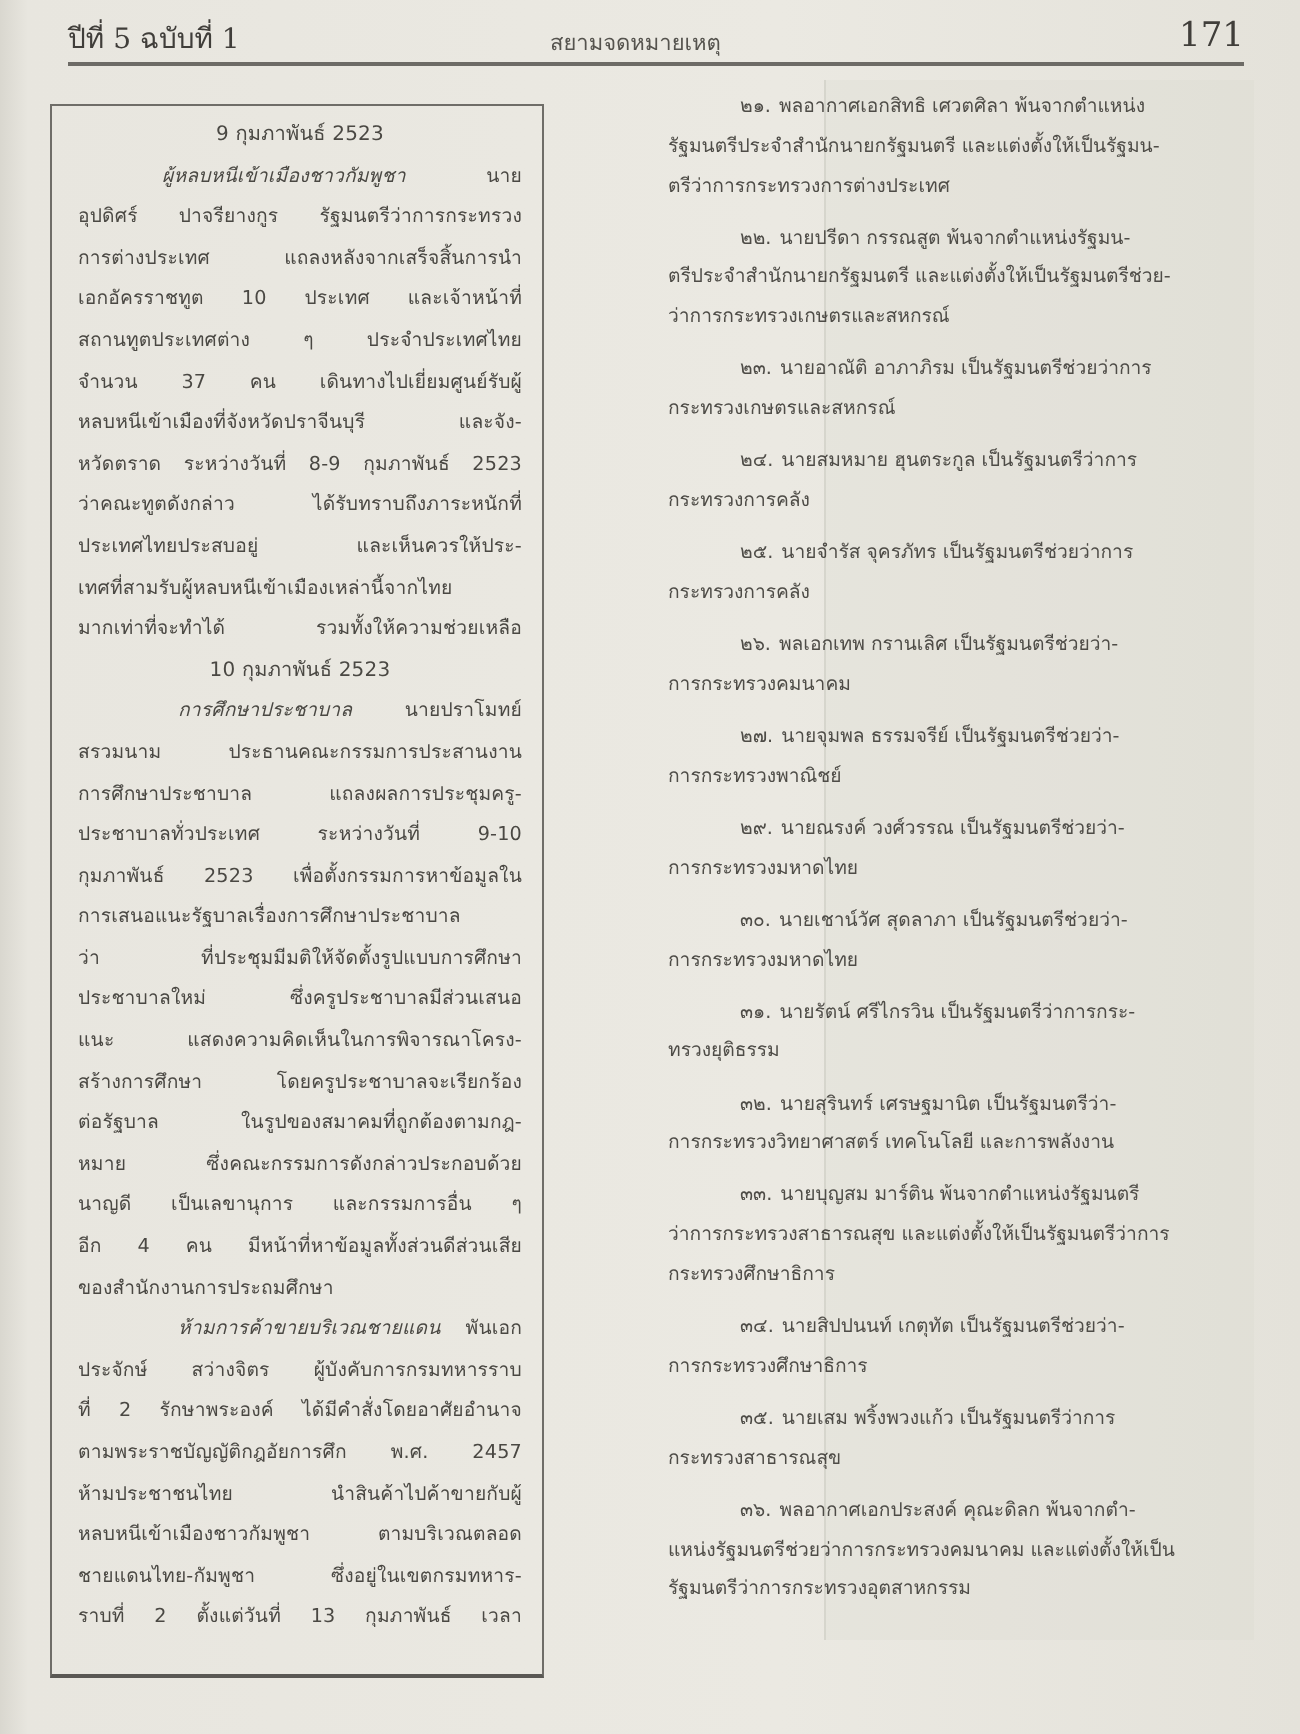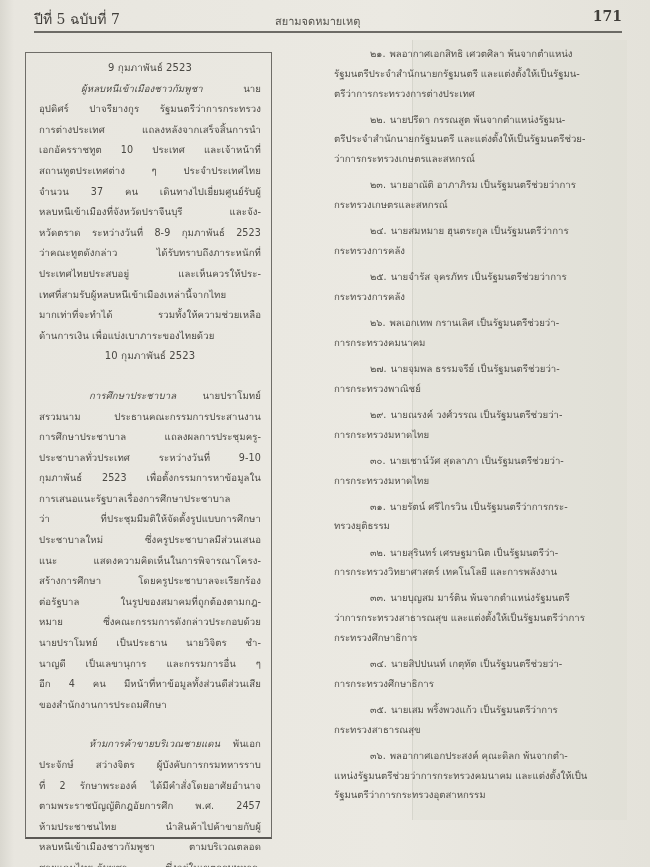--- a/index.html
+++ b/index.html
@@ -12,39 +12,39 @@
     }
     .page {
       position: absolute; left: 0; top: 0; width: 650px; height: 867px;
       background: linear-gradient(90deg, #d9d7cf 0px, #e8e6df 14px, #ebe9e2 60%, #e4e2da 100%);
     }
     .running-head {
       position: absolute; left: 32px; top: 6px; width: 590px; height: 24px;
     }
     .rh-left { position: absolute; left: 2px; top: 2px; font-size: 14px; color: #403e3a; }
     .rh-center { position: absolute; left: 243px; top: 6px; font-size: 11px; font-family: Liberation Serif, serif; color: #55534e; }
-    .rh-right { position: absolute; right: 0px; top: 2px; font-size: 14px; color: #403e3a; font-weight: bold; }
+    .rh-right { position: absolute; right: 0px; top: 2px; font-size: 17px; color: #403e3a; }
     .head-rule {
       position: absolute; left: 34px; top: 31px; width: 588px; height: 0;
       border-top: 2px solid #6d6b66;
     }
     .boxed-col {
       position: absolute; left: 25px; top: 52px; width: 247px; height: 787px;
       border: 1.5px solid #6f6d68; border-bottom: 2px solid #5a5854;
       box-sizing: border-box;
       padding: 5px 10px 0 13px;
       font-family: "DejaVu Sans", sans-serif;
       font-size: 9.6px; line-height: 20.6px; color: #4a4843;
       letter-spacing: 0.1px;
     }
     .boxed-col .date { text-align: center; font-size: 10px; }
     .boxed-col .ln { display: block; white-space: nowrap; text-align: justify; text-align-last: justify; }
     .boxed-col .ln.last { text-align-last: left; }
     .boxed-col .it { font-style: italic; }
-    .boxed-col .ind { padding-left: 50px; margin-top: 19px; }
+    .boxed-col .ind { padding-left: 50px; }
     .right-col {
       position: absolute; left: 334px; top: 44px; width: 292px;
       font-family: "DejaVu Sans", sans-serif;
       font-size: 9.6px; color: #4e4c47;
     }
     .item { margin-bottom: 6.3px; }
     .item .ln { display: block; white-space: nowrap; line-height: 19.8px; }
     .item .first { padding-left: 36px; }
     .item .num { margin-right: 4px; }
     .shadow-block {
@@ -53,55 +53,53 @@
       border-left: 1px solid rgba(180,178,170,0.3);
     }
   </style>
 </head>
 <body>
 
 <div class="page">
   <div class="shadow-block"></div>
 
   <div class="running-head">
-    <span class="rh-left">ปีที่ 5 ฉบับที่ 7</span>
+    <span class="rh-left">ปีที่ 5 ฉบับที่ 1</span>
     <span class="rh-center">สยามจดหมายเหตุ</span>
     <span class="rh-right">171</span>
   </div>
   <div class="head-rule"></div>
 
   <div class="boxed-col" id="left-col">
       <div class="date">9 กุมภาพันธ์ 2523</div>
       <span class="ln" style="padding-left: 42px;"><span class="it">ผู้หลบหนีเข้าเมืองชาวกัมพูชา</span> <span>นาย</span></span>
       <span class="ln"><span>อุปดิศร์ ปาจรียางกูร รัฐมนตรีว่าการกระทรวง</span></span>
       <span class="ln"><span>การต่างประเทศ แถลงหลังจากเสร็จสิ้นการนำ</span></span>
       <span class="ln"><span>เอกอัครราชทูต 10 ประเทศ และเจ้าหน้าที่</span></span>
       <span class="ln"><span>สถานทูตประเทศต่าง ๆ ประจำประเทศไทย</span></span>
       <span class="ln"><span>จำนวน 37 คน เดินทางไปเยี่ยมศูนย์รับผู้</span></span>
       <span class="ln"><span>หลบหนีเข้าเมืองที่จังหวัดปราจีนบุรี และจัง-</span></span>
       <span class="ln"><span>หวัดตราด ระหว่างวันที่ 8-9 กุมภาพันธ์ 2523</span></span>
       <span class="ln"><span>ว่าคณะทูตดังกล่าว ได้รับทราบถึงภาระหนักที่</span></span>
       <span class="ln"><span>ประเทศไทยประสบอยู่ และเห็นควรให้ประ-</span></span>
       <span class="ln"><span>เทศที่สามรับผู้หลบหนีเข้าเมืองเหล่านี้จากไทย</span></span>
       <span class="ln"><span>มากเท่าที่จะทำได้ รวมทั้งให้ความช่วยเหลือ</span></span>
-      <span class="ln last"><span>ด้านการเงิน เพื่อแบ่งเบาภาระของไทยด้วย</span></span>
       <div class="date">10 กุมภาพันธ์ 2523</div>
       <span class="ln ind"><span class="it">การศึกษาประชาบาล</span> <span>นายปราโมทย์</span></span>
       <span class="ln"><span>สรวมนาม ประธานคณะกรรมการประสานงาน</span></span>
       <span class="ln"><span>การศึกษาประชาบาล แถลงผลการประชุมครู-</span></span>
       <span class="ln"><span>ประชาบาลทั่วประเทศ ระหว่างวันที่ 9-10</span></span>
       <span class="ln"><span>กุมภาพันธ์ 2523 เพื่อตั้งกรรมการหาข้อมูลใน</span></span>
       <span class="ln"><span>การเสนอแนะรัฐบาลเรื่องการศึกษาประชาบาล</span></span>
       <span class="ln"><span>ว่า ที่ประชุมมีมติให้จัดตั้งรูปแบบการศึกษา</span></span>
       <span class="ln"><span>ประชาบาลใหม่ ซึ่งครูประชาบาลมีส่วนเสนอ</span></span>
       <span class="ln"><span>แนะ แสดงความคิดเห็นในการพิจารณาโครง-</span></span>
       <span class="ln"><span>สร้างการศึกษา โดยครูประชาบาลจะเรียกร้อง</span></span>
       <span class="ln"><span>ต่อรัฐบาล ในรูปของสมาคมที่ถูกต้องตามกฎ-</span></span>
       <span class="ln"><span>หมาย ซึ่งคณะกรรมการดังกล่าวประกอบด้วย</span></span>
-      <span class="ln"><span>นายปราโมทย์ เป็นประธาน นายวิจิตร ชำ-</span></span>
       <span class="ln"><span>นาญดี เป็นเลขานุการ และกรรมการอื่น ๆ</span></span>
       <span class="ln"><span>อีก 4 คน มีหน้าที่หาข้อมูลทั้งส่วนดีส่วนเสีย</span></span>
       <span class="ln last"><span>ของสำนักงานการประถมศึกษา</span></span>
       <span class="ln ind"><span class="it">ห้ามการค้าขายบริเวณชายแดน</span> <span>พันเอก</span></span>
       <span class="ln"><span>ประจักษ์ สว่างจิตร ผู้บังคับการกรมทหารราบ</span></span>
       <span class="ln"><span>ที่ 2 รักษาพระองค์ ได้มีคำสั่งโดยอาศัยอำนาจ</span></span>
       <span class="ln"><span>ตามพระราชบัญญัติกฎอัยการศึก พ.ศ. 2457</span></span>
       <span class="ln"><span>ห้ามประชาชนไทย นำสินค้าไปค้าขายกับผู้</span></span>
       <span class="ln"><span>หลบหนีเข้าเมืองชาวกัมพูชา ตามบริเวณตลอด</span></span>
       <span class="ln"><span>ชายแดนไทย-กัมพูชา ซึ่งอยู่ในเขตกรมทหาร-</span></span>

